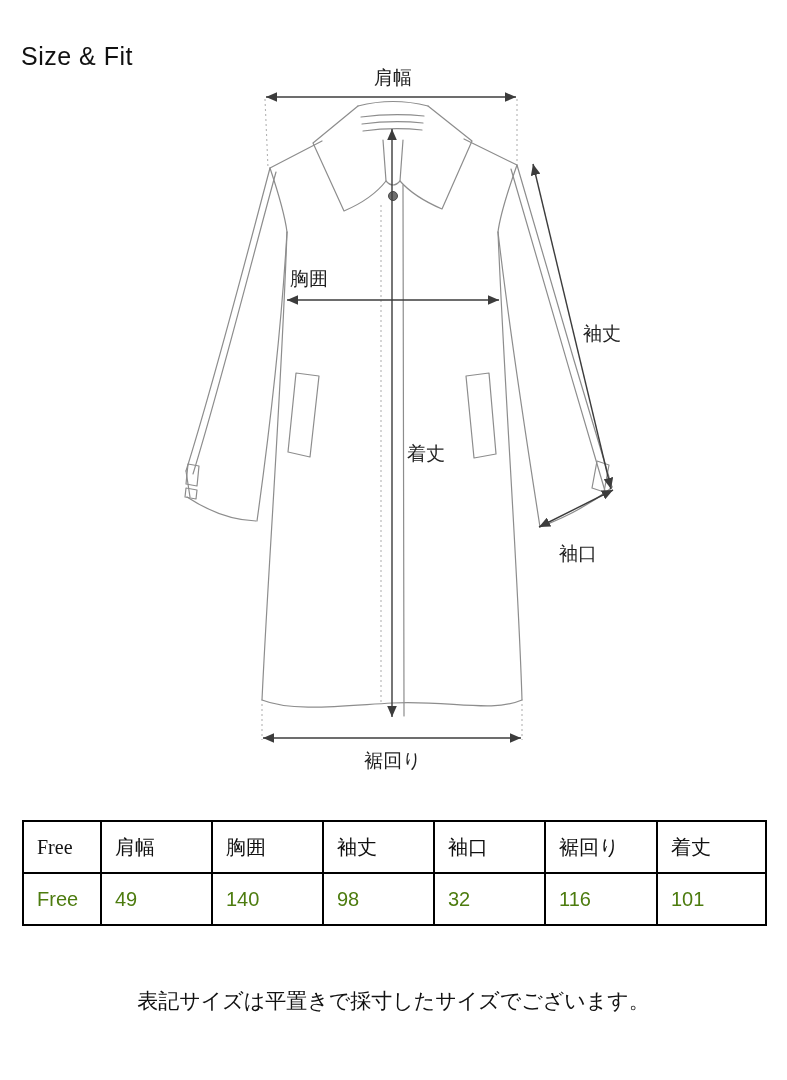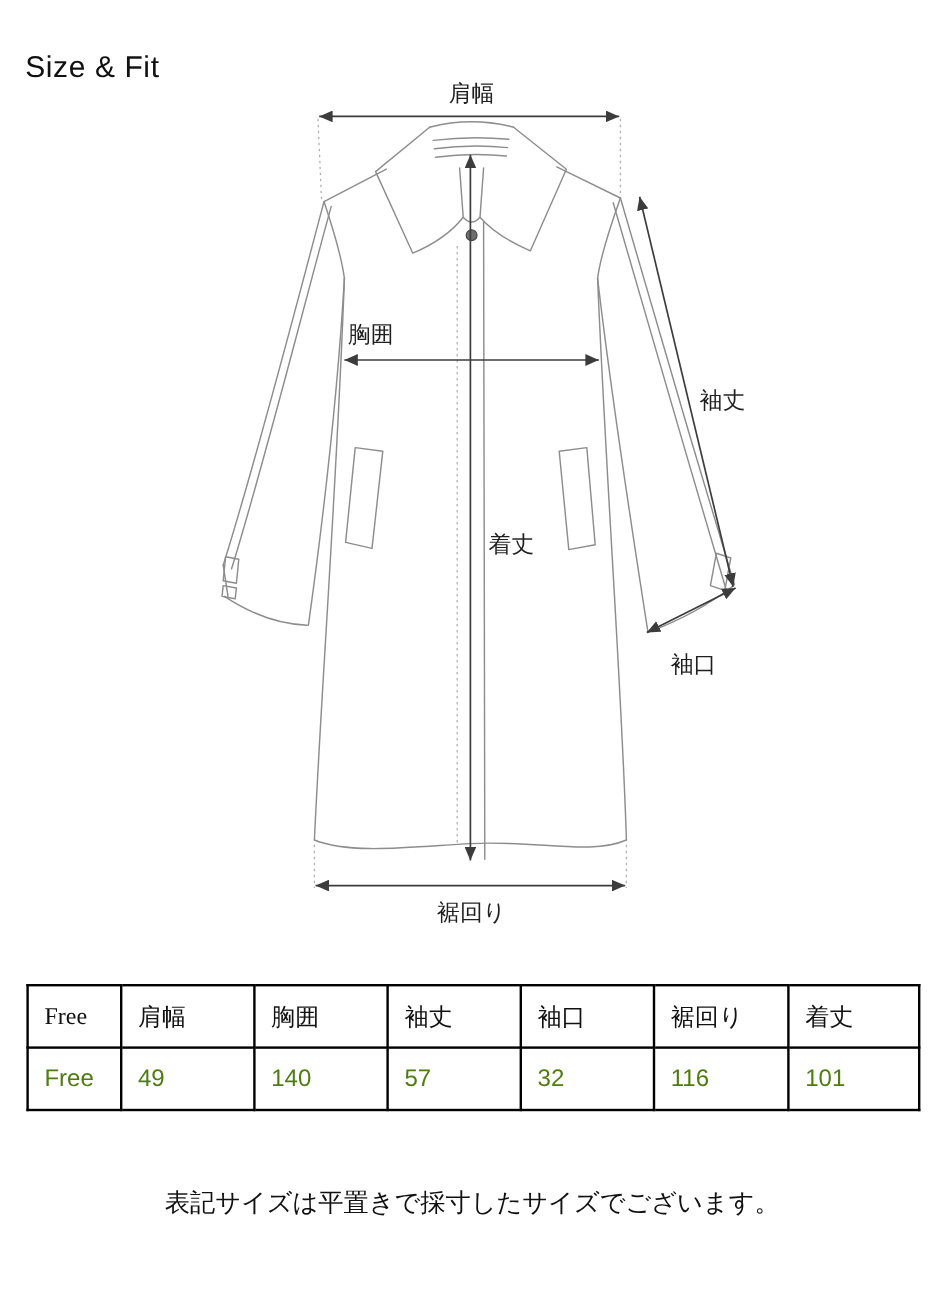--- a/index.html
+++ b/index.html
@@ -43,21 +43,21 @@
   }
   .size-table tr.val td {
     font-family: "Liberation Sans", sans-serif;
     color: #4d7c0f;
   }
   .notes {
     position: absolute; top: 982px; left: 0; width: 787px;
     text-align: center;
     font-size: 21px; line-height: 41px; font-weight: 500;
     color: #111;
-    font-family: Liberation Serif, serif;
+    font-family: Liberation Mono, monospace;
   }
 </style>
 </head>
 <body>
 
 <div class="page-title">Size &amp; Fit</div>
 
 <svg class="diagram-svg" width="787" height="790" viewBox="0 0 787 790">
   <defs>
     <marker id="ah-end" markerWidth="9" markerHeight="7" refX="8" refY="3.5" orient="auto">
@@ -158,21 +158,21 @@
     <td>胸囲</td>
     <td>袖丈</td>
     <td>袖口</td>
     <td>裾回り</td>
     <td>着丈</td>
   </tr>
   <tr class="val">
     <td>Free</td>
     <td>49</td>
     <td>140</td>
-    <td>57</td>
+    <td>98</td>
     <td>32</td>
     <td>116</td>
     <td>101</td>
   </tr>
 </tbody>
   </table>
 
 <div class="notes">
   <div>表記サイズは平置きで採寸したサイズでございます。</div>
 </div>

